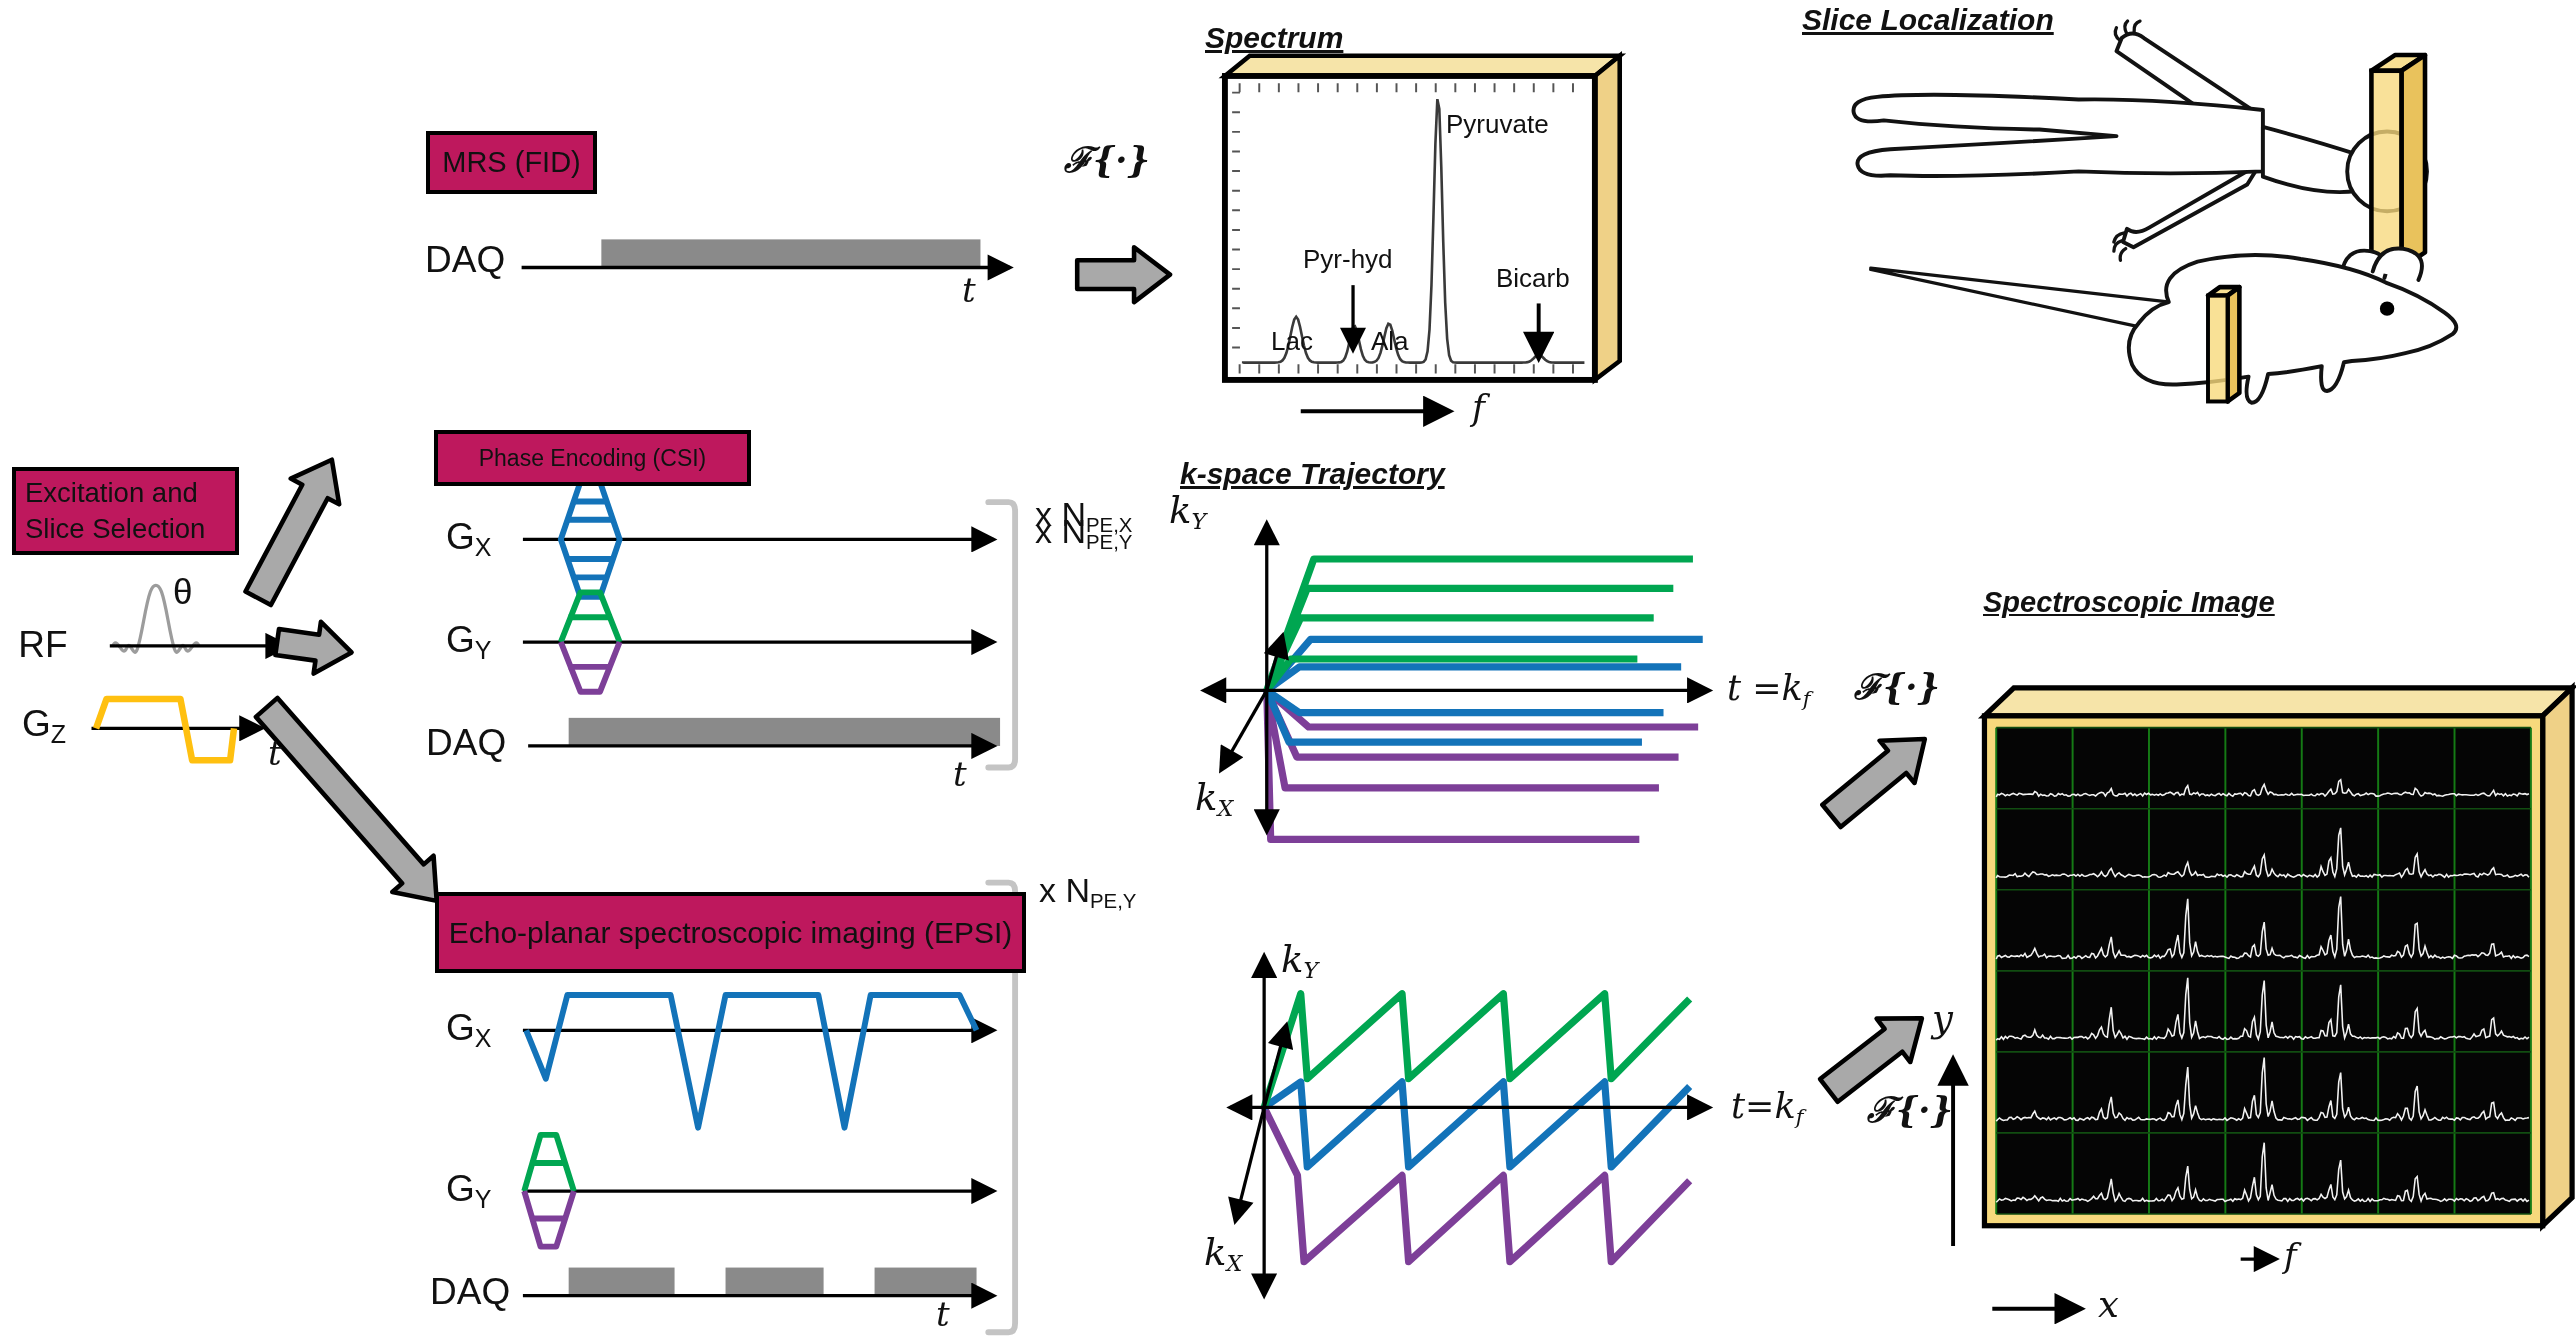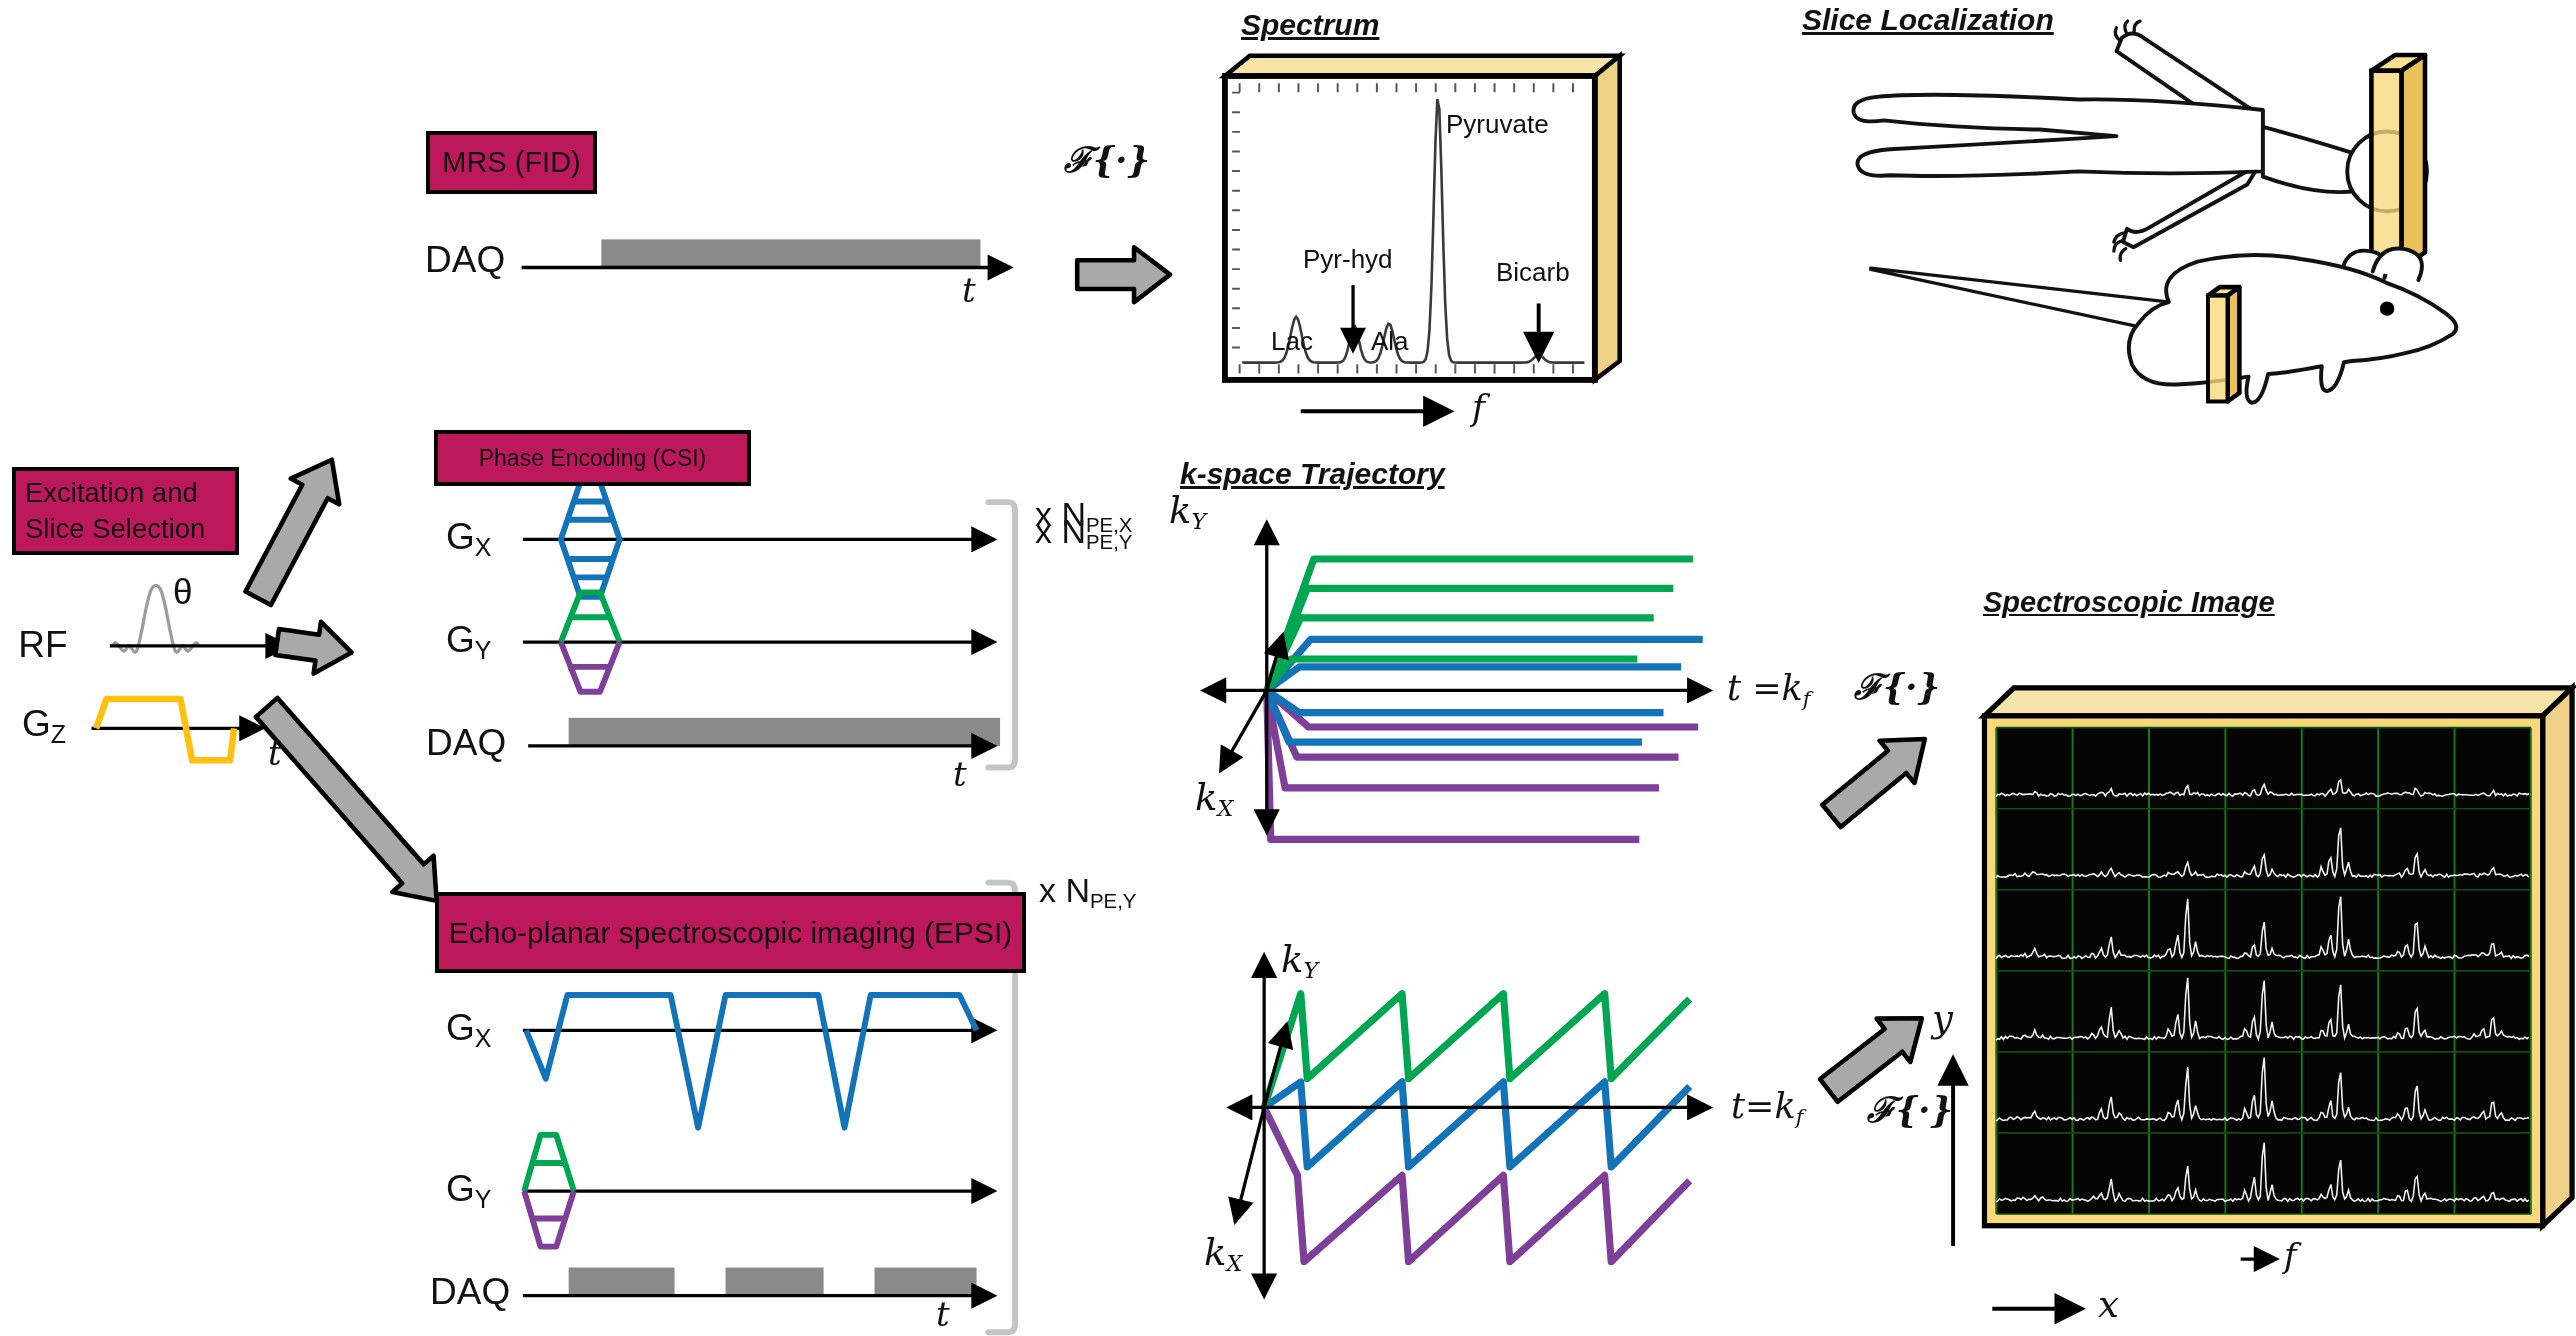--- a/index.html
+++ b/index.html
@@ -237,36 +237,36 @@
 <div class="lbl seq" style="left:425px;top:241px;">
   <span>DAQ</span>
 </div>
 <div class="lbl mathit" style="left:962px;top:273px;font-size:34px;">
   <span>t</span>
 </div>
 <div class="lbl mathit" style="left:1064px;top:142px;font-size:35px;font-weight:bold;">
   <span>ℱ{·}</span>
 </div>
 
-<div class="lbl utitle" style="left:1205px;top:10px;font-size:30px;margin-left:36px;">
+<div class="lbl utitle" style="left:1205px;top:23px;font-size:30px;">
   <span>Spectrum</span>
 </div>
 <div class="lbl" style="left:1446px;top:111px;font-size:26px;">
   <span>Pyruvate</span>
 </div>
 <div class="lbl" style="left:1303px;top:246px;font-size:26px;">
   <span>Pyr-hyd</span>
 </div>
 <div class="lbl" style="left:1271px;top:328px;font-size:26px;">
   <span>Lac</span>
 </div>
 <div class="lbl" style="left:1371px;top:328px;font-size:26px;">
   <span>Ala</span>
 </div>
-<div class="lbl" style="left:1496px;top:259px;font-size:26px;">
+<div class="lbl" style="left:1496px;top:265px;font-size:26px;">
   <span>Bicarb</span>
 </div>
 <div class="lbl mathit" style="left:1472px;top:391px;font-size:35px;">
   <span>f</span>
 </div>
 
 <div class="lbl utitle" style="left:1802px;top:5.2px;font-size:30px;">
   <span>Slice Localization</span>
 </div>
 

